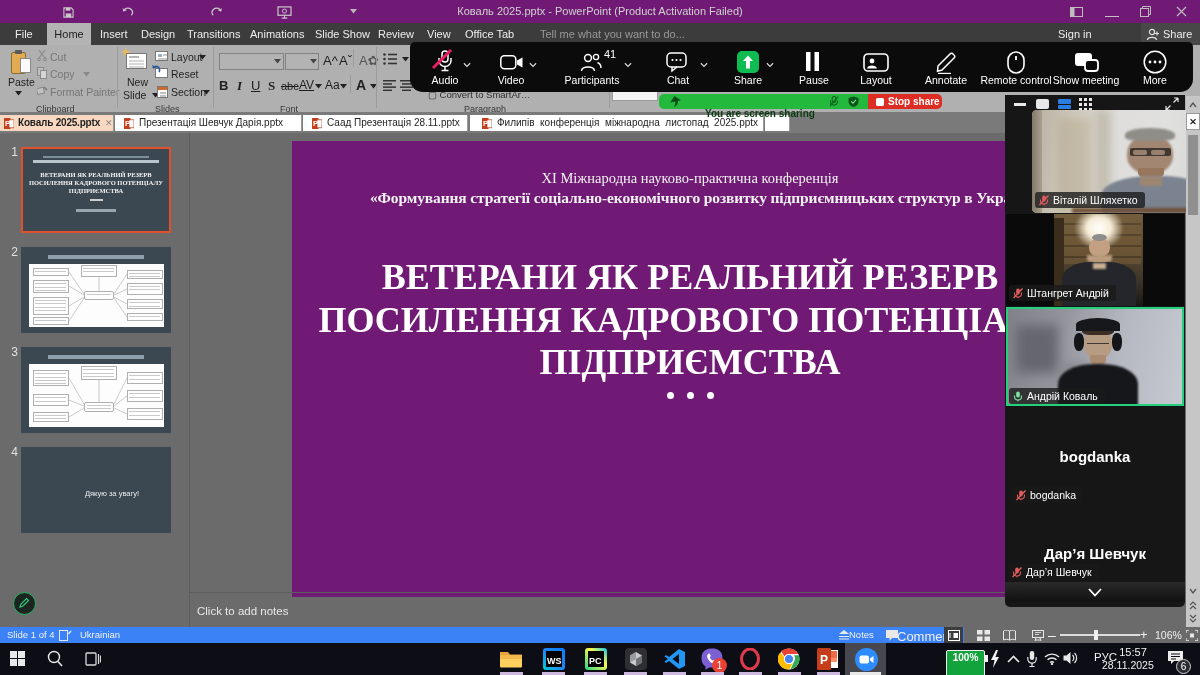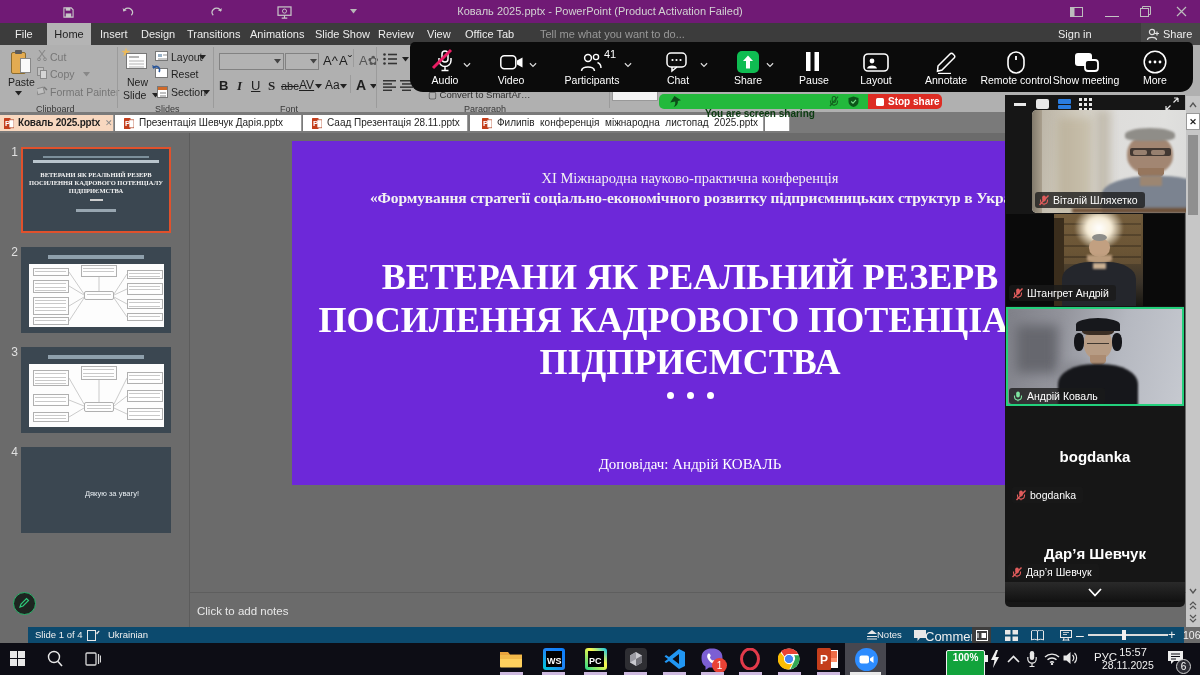--- a/index.html
+++ b/index.html
@@ -24,27 +24,27 @@
 
   #tabbar { position:absolute; left:0; top:112px; width:1200px; height:21px; background:#7a7a7a; }
   .ftab { position:absolute; top:3px; height:16px; background:#fff; font-size:10px; color:#1e1e1e; line-height:16px; white-space:nowrap; overflow:hidden; border-right:1px solid #9a9a9a; }
 
   #mainarea { position:absolute; left:0; top:133px; width:1200px; height:494px; background:#6b6b6b; }
   #paneldiv { position:absolute; left:189px; top:0; width:1px; height:494px; background:#5c5c5c; }
   .thumbnum { position:absolute; left:4px; width:14px; text-align:right; font-size:12px; color:#e0e0e0; }
   .thumb { position:absolute; left:21px; width:150px; background:#3b4751; }
   .tb { border:1px solid #b0b0b0; background:repeating-linear-gradient(180deg,#fff 0 1.5px,#c9c9c9 1.5px 2.5px,#fff 2.5px 3.5px); background-clip:content-box; padding:1.5px; }
 
-  #slide { position:absolute; left:292px; top:8px; width:796px; height:344px; background:#6d28d9; font-family:"Liberation Serif", serif; color:#fff; }
+  #slide { position:absolute; left:292px; top:8px; width:796px; height:456px; background:#701a75; font-family:"Liberation Serif", serif; color:#fff; }
   .ctr { position:absolute; left:0; width:100%; text-align:center; }
 
   #notesline { position:absolute; left:190px; top:459px; width:1010px; height:1px; background:#5e5e5e; }
   #notestext { position:absolute; left:197px; top:472px; font-size:11.5px; color:#e8e8e8; }
 
-  #statusbar { position:absolute; left:0; top:627px; width:1156px; height:16px; background:#0c4a6e; color:#f0f0f0; font-size:10px;margin-left:28px; }
+  #statusbar { position:absolute; left:0; top:627px; width:964px; height:16px; background:#3b82f6; color:#f0f0f0; font-size:10px; }
   #statusbar span { position:absolute; top:2px; white-space:nowrap; }
 
   #taskbar { position:absolute; left:0; top:643px; width:1200px; height:32px; background:#0d0d15; color:#fff; }
   .tbicon { position:absolute; top:4px; width:24px; height:24px; }
   .tbline { position:absolute; top:29px; height:3px; background:#cdb9df; }
 
   #ztoolbar { position:absolute; left:410px; top:42px; width:783px; height:50px; background:#0b0b0b; border-radius:5px 5px 13px 13px; }
   .zitem { position:absolute; top:0; height:48px; }
   .zlabel { position:absolute; top:32px; left:50%; transform:translateX(-50%); font-size:10.5px; color:#fff; white-space:nowrap; }
   .zchev { position:absolute; top:13px; width:8px; height:8px; }
@@ -376,21 +376,20 @@
 
     <div id="slide">
       <div class="ctr" style="top:29px; font-size:14.5px; color:#f2f2f2;">XI Міжнародна науково-практична конференція</div>
       <div class="ctr" style="top:48px; left:13px; font-size:15.5px; font-weight:bold; letter-spacing:-0.12px; color:#f2f2f2; white-space:nowrap;">«Формування стратегії соціально-економічного розвитку підприємницьких структур в Україні»</div>
       <div class="ctr" style="top:115px; font-size:36px; font-weight:bold; line-height:42.5px; white-space:nowrap;">ВЕТЕРАНИ ЯК РЕАЛЬНИЙ РЕЗЕРВ<br>ПОСИЛЕННЯ КАДРОВОГО ПОТЕНЦІАЛУ<br>ПІДПРИЄМСТВА</div>
       <div class="ctr" style="top:244px;">
         <span style="display:inline-block; width:7px; height:7px; border-radius:50%; background:#fff; margin:0 4.5px;"></span>
         <span style="display:inline-block; width:7px; height:7px; border-radius:50%; background:#fff; margin:0 4.5px;"></span>
         <span style="display:inline-block; width:7px; height:7px; border-radius:50%; background:#fff; margin:0 4.5px;"></span>
       </div>
-      <div class="ctr" style="top:315px; font-size:15px;">Доповідач: Андрій КОВАЛЬ</div>
     </div>
 
     <div id="notesline"></div>
     <div id="notestext">Click to add notes</div>
     <div class="abs" style="left:13px; top:459px; width:23px; height:23px; border-radius:50%; background:#1d2520; border:1.5px solid #28b56a;">
       <svg style="position:absolute; left:4px; top:4px;" width="12" height="12" viewBox="0 0 12 12">
           <path d="M2 10 L3 7 L8.5 1.5 L10.5 3.5 L5 9 Z" fill="none" stroke="#2ec979" stroke-width="1.2"></path>
         </svg>
     </div>
   </div>

